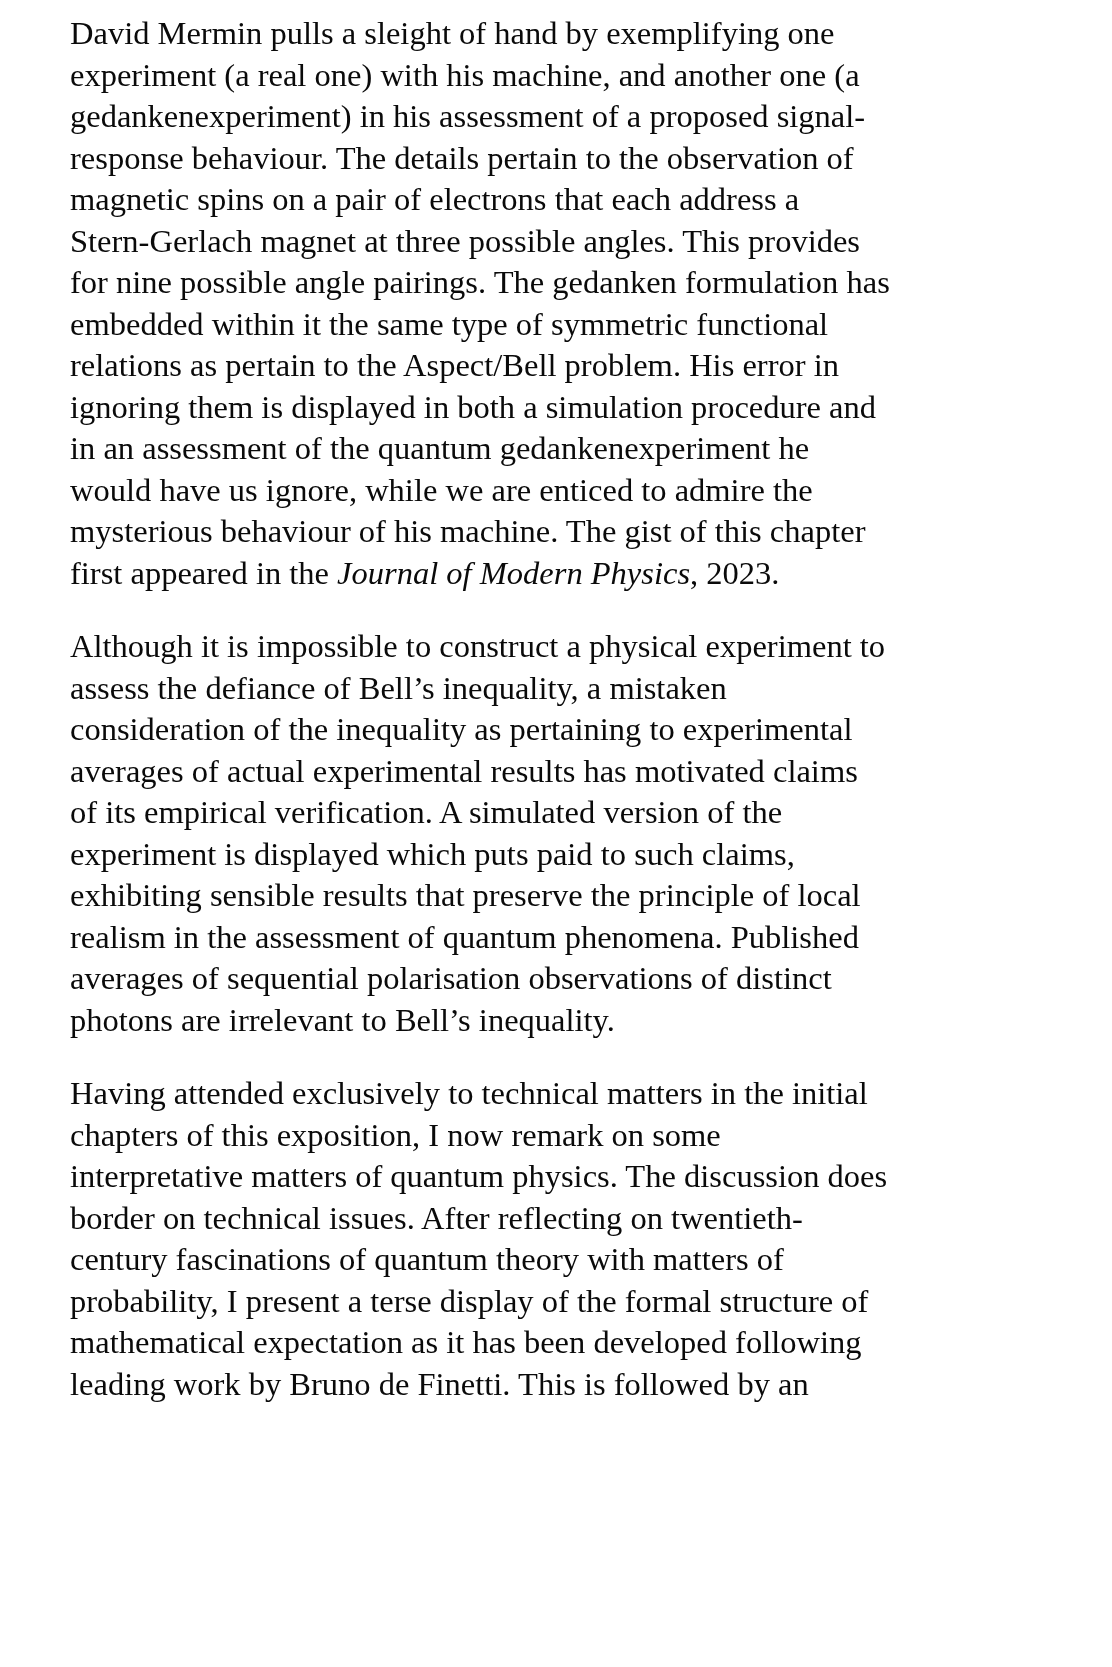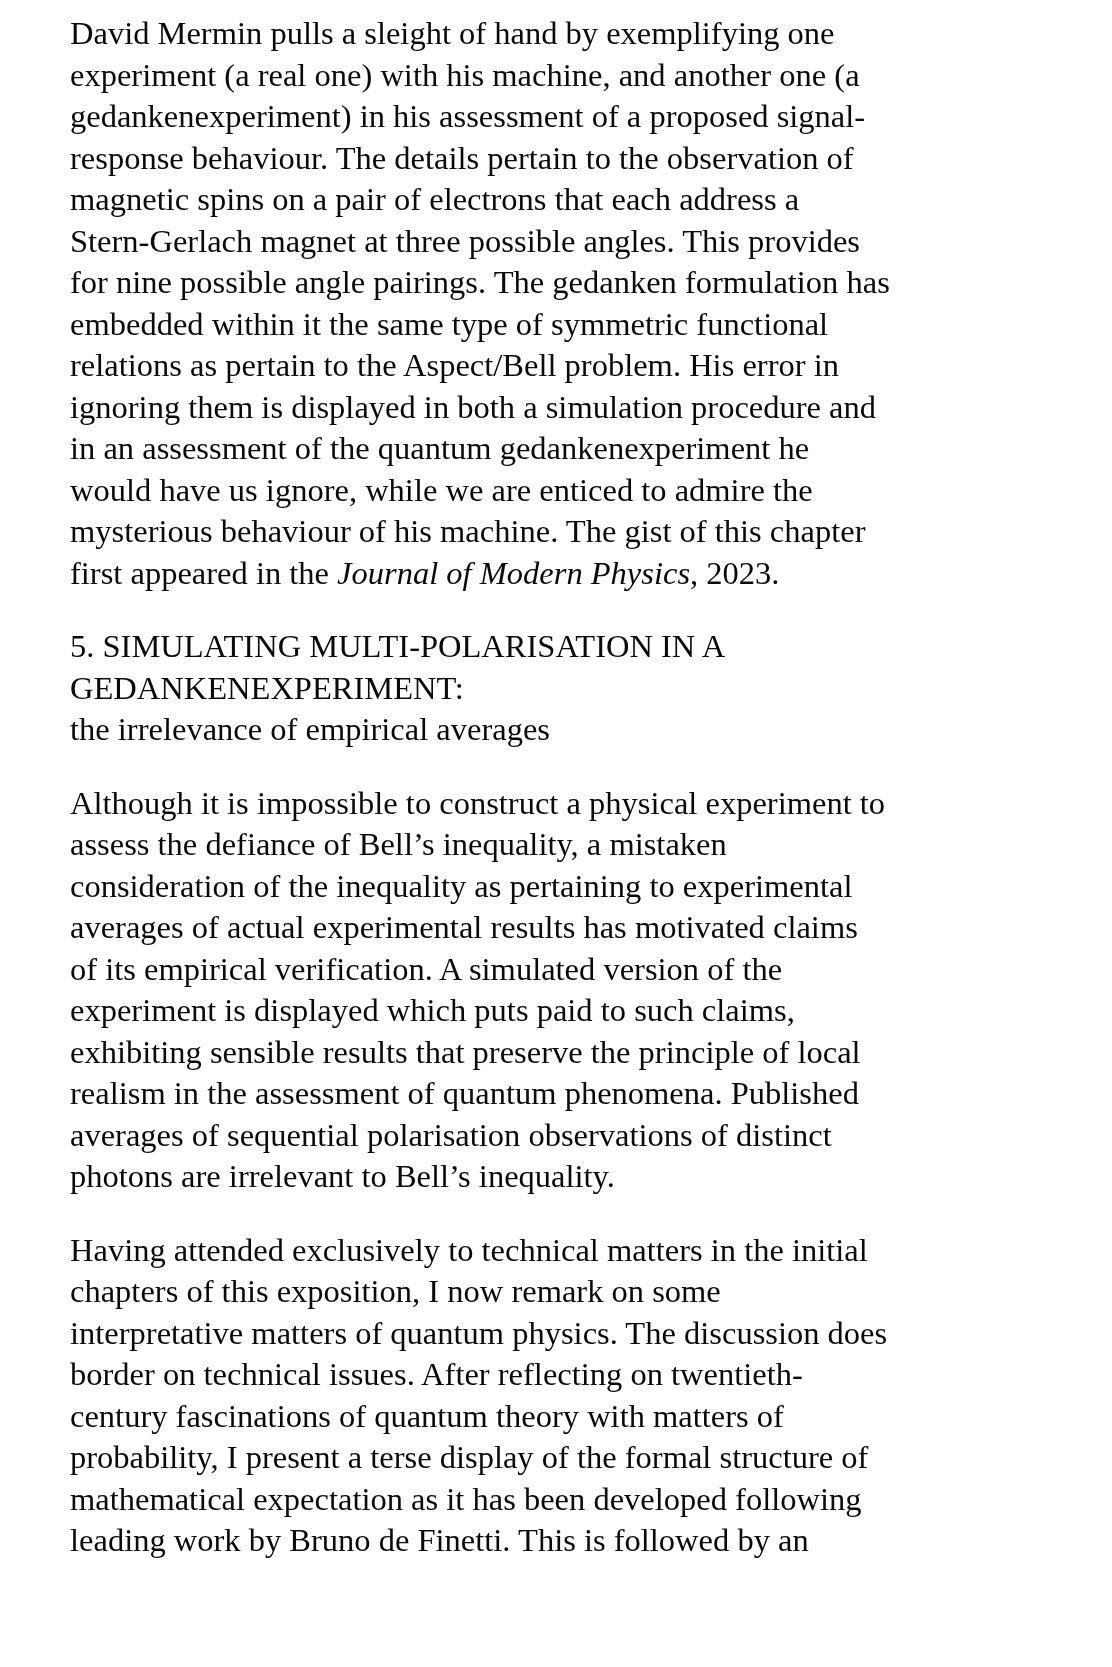--- a/index.html
+++ b/index.html
@@ -50,23 +50,20 @@
 Stern-Gerlach magnet at three possible angles. This provides
 for nine possible angle pairings. The gedanken formulation has
 embedded within it the same type of symmetric functional
 relations as pertain to the Aspect/Bell problem. His error in
 ignoring them is displayed in both a simulation procedure and
 in an assessment of the quantum gedankenexperiment he
 would have us ignore, while we are enticed to admire the
 mysterious behaviour of his machine. The gist of this chapter
 first appeared in the </span><em class="journal-title">Journal of Modern Physics</em><span>, 2023.</span></p>
 
-  <h2 class="section-heading">5. SIMULATING MULTI-POLARISATION IN A
-GEDANKENEXPERIMENT:
-the irrelevance of empirical averages</h2>
 
   <p class="body-text">Although it is impossible to construct a physical experiment to
 assess the defiance of Bell’s inequality, a mistaken
 consideration of the inequality as pertaining to experimental
 averages of actual experimental results has motivated claims
 of its empirical verification. A simulated version of the
 experiment is displayed which puts paid to such claims,
 exhibiting sensible results that preserve the principle of local
 realism in the assessment of quantum phenomena. Published
 averages of sequential polarisation observations of distinct

